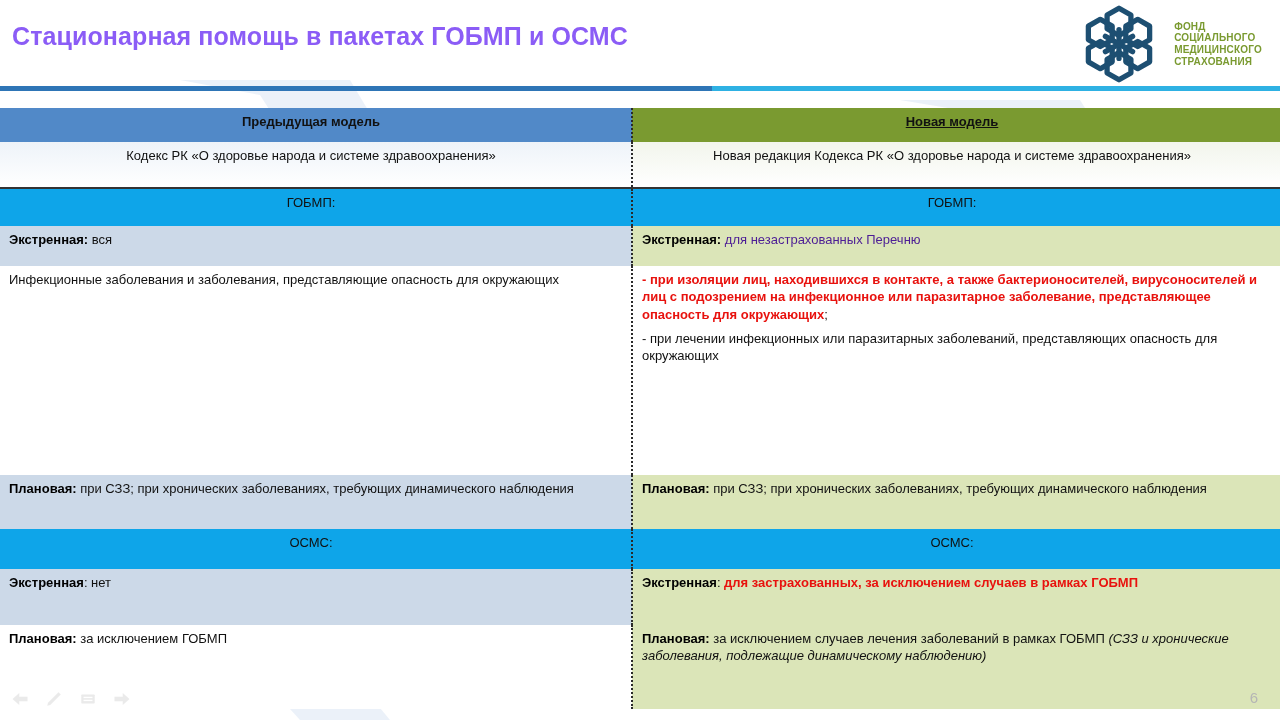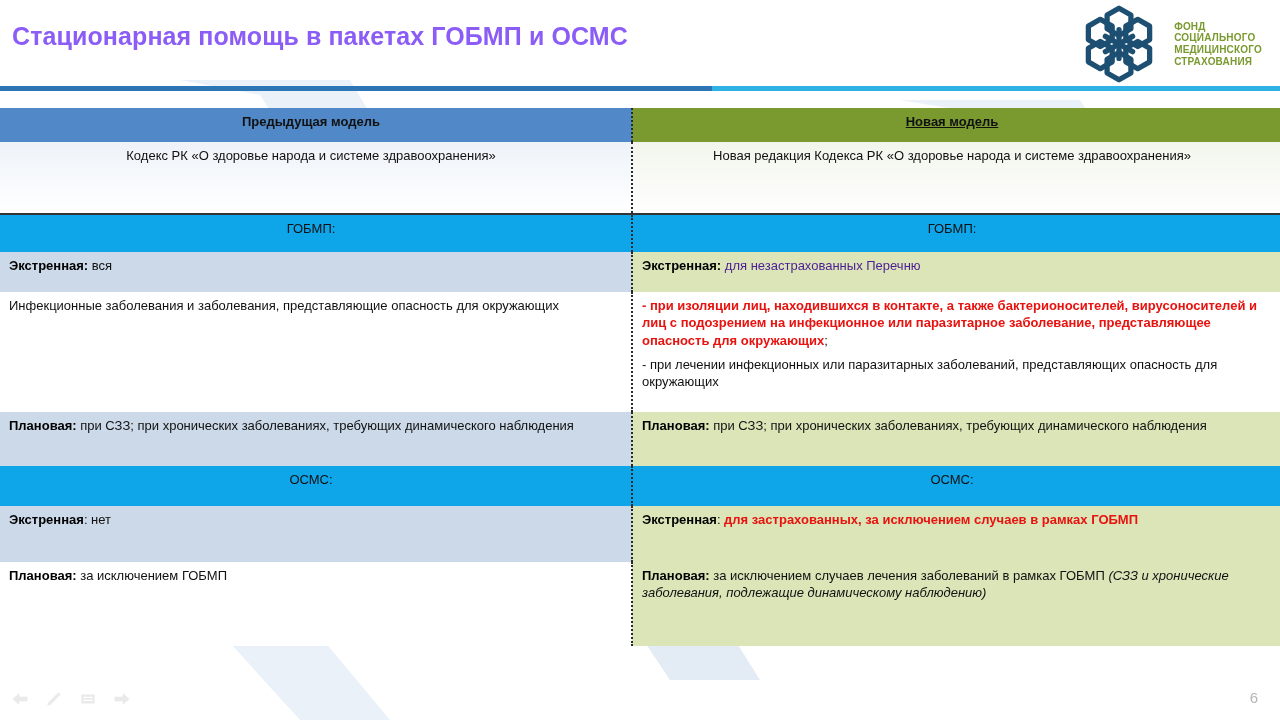--- a/index.html
+++ b/index.html
@@ -92,42 +92,42 @@
     font-weight: bold;
     font-size: 19px;
     padding: 6px 8px 8px 8px;
     height: 34px;
     vertical-align: middle;
   }
   .hdr-blue  { background: #5189c8; }
   .hdr-green { background: #7a9a30; text-decoration: underline; }
 
   
-  .r-code td      { height: 72px; text-align: center; vertical-align: top; padding-top: 7px; }
+  .r-code td      { height: 46px; text-align: center; vertical-align: top; padding-top: 7px; }
   .r-code .col-left  { background: linear-gradient(180deg,#eef3f9 0%, #ffffff 100%); }
   .r-code .col-right { background: linear-gradient(180deg,#f2f5ec 0%, #ffffff 100%); }
 
   .rule-under-code { border-bottom: 2px solid #333333; }
 
   .r-section td {
     height: 38px;
     text-align: center;
     vertical-align: middle;
     color: #e8120e;
     font-size: 17px;
     background: #0ea5e9;
     padding-top: 2px;
   }
 
   .fill-blue  { background: #ccd9e8; }
   .fill-green { background: #dbe5b8; }
   .fill-white { background: #ffffff; }
 
   .r-emerg1 td { height: 40px; vertical-align: middle; }
-  .r-infect td { height: 120px; }
+  .r-infect td { height: 209px; }
   .r-plan1 td  { height: 54px; vertical-align: middle; }
   .r-section2 td { height: 40px; margin-left: 47px; }
   .r-emerg2 td { height: 56px; }
   .r-plan2 td  { height: 84px; }
 
   b.lbl { font-weight: bold; color: #000000; }
   .red      { color: #4c1d95; }
   .red-bold { color: #e8120e; font-weight: bold; }
   .ital     { font-style: italic; }
   .justify  { text-align: justify; }

